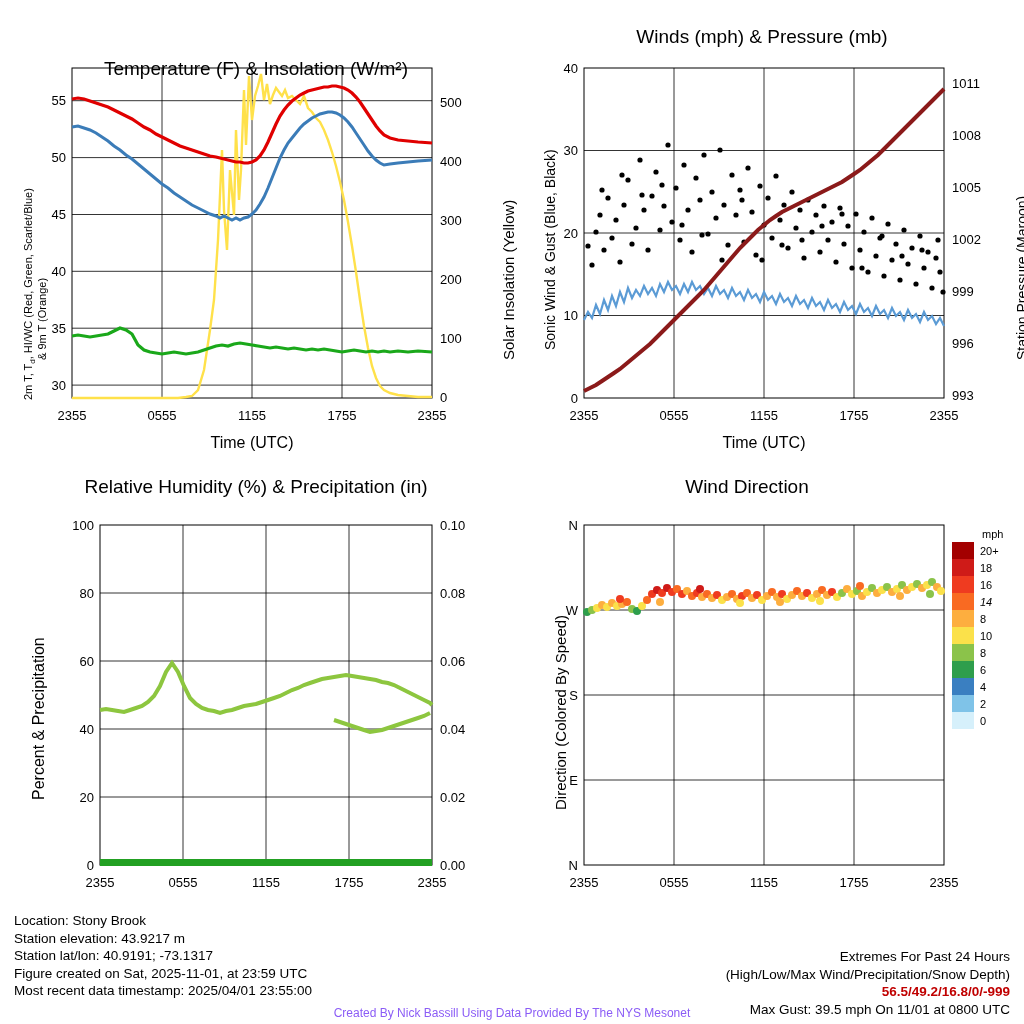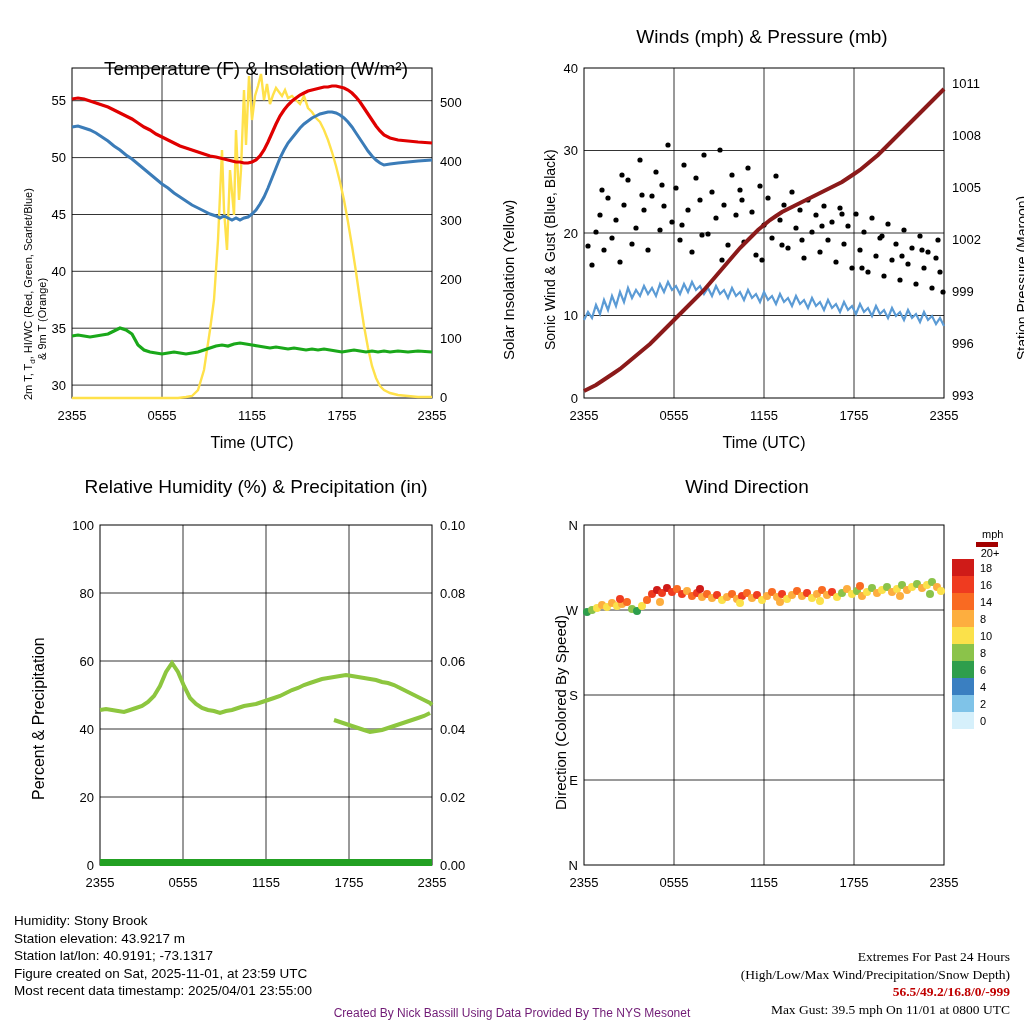--- a/index.html
+++ b/index.html
@@ -1,22 +1,22 @@
 <!DOCTYPE html>
 <html><head>
 <meta charset="utf-8">
 <style>
   html,body{margin:0;padding:0;background:#ffffff;}
   body{width:1024px;height:1024px;font-family:"Liberation Sans",sans-serif;color:#000;position:relative;overflow:hidden;}
   .panel{position:absolute;}
   .title{font-size:19px;text-align:center;white-space:nowrap;}
   svg{display:block;}
   .footer-left{position:absolute;left:14px;font-size:13.5px;line-height:17.5px;}
-  .footer-right{position:absolute;right:14px;text-align:right;font-size:13.5px;line-height:17.5px;font-family:Liberation Serif, serif;}
-  .credit{position:absolute;width:100%;text-align:center;font-size:12px;color:#701a75;}
+  .footer-right{position:absolute;right:14px;text-align:right;font-size:13.5px;line-height:17.5px;}
+  .credit{position:absolute;width:100%;text-align:center;font-size:12px;color:#8b5cf6;}
   .red{color:#c00000;font-weight:bold;}
   .lg-label{font-size:11px;}
 </style>
 </head>
 <body>
 
 <div class="panel" style="left:0;top:0;width:512px;height:460px;">
   <div class="title" style="position:absolute;left:0;top:26px;width:512px;margin-top:32px;">Temperature (F) &amp; Insolation (W/m²)</div>
 
   <div style="position:absolute;left:22px;top:400px;font-size:11px;transform:rotate(-90deg);transform-origin:0 0;white-space:nowrap;">
@@ -398,35 +398,35 @@
         <circle cx="308" cy="141" r="4" fill="#fbe14a"></circle>
         <circle cx="348" cy="126" r="4" fill="#f96a22"></circle>
         <circle cx="388" cy="136" r="4" fill="#fdae3f"></circle>
         <circle cx="418" cy="134" r="4" fill="#8bc34a"></circle>
     </g>
   </svg>
 
   <div style="position:absolute;left:440px;top:68px;width:70px;">
     <div class="lg-label" style="margin-left:30px;margin-bottom:2px;">mph</div>
     <div id="legend-rows">
-        <div style="display: flex; align-items: center; height: 17px; flex-direction: column;">
+        <div style="display: flex; align-items: center; height: 17px;">
           <span style="width: 22px; height: 17px; display: inline-block; background: rgb(163, 0, 0);"></span>
           <span class="lg-label" style="margin-left: 6px;">20+</span>
         </div>
         <div style="display: flex; align-items: center; height: 17px;">
           <span style="width: 22px; height: 17px; display: inline-block; background: rgb(207, 27, 24);"></span>
           <span class="lg-label" style="margin-left: 6px;">18</span>
         </div>
         <div style="display: flex; align-items: center; height: 17px;">
           <span style="width: 22px; height: 17px; display: inline-block; background: rgb(239, 59, 32);"></span>
           <span class="lg-label" style="margin-left: 6px;">16</span>
         </div>
         <div style="display: flex; align-items: center; height: 17px;">
           <span style="width: 22px; height: 17px; display: inline-block; background: rgb(249, 106, 34);"></span>
-          <span class="lg-label" style="margin-left: 6px;">14</span>
+          <span class="lg-label" style="margin-left: 6px; font-style: italic;">14</span>
         </div>
         <div style="display: flex; align-items: center; height: 17px;">
           <span style="width: 22px; height: 17px; display: inline-block; background: rgb(253, 174, 63);"></span>
           <span class="lg-label" style="margin-left: 6px;">8</span>
         </div>
         <div style="display: flex; align-items: center; height: 17px;">
           <span style="width: 22px; height: 17px; display: inline-block; background: rgb(251, 225, 74);"></span>
           <span class="lg-label" style="margin-left: 6px;">10</span>
         </div>
         <div style="display: flex; align-items: center; height: 17px;">
@@ -447,21 +447,21 @@
         </div>
         <div style="display: flex; align-items: center; height: 17px;">
           <span style="width: 22px; height: 17px; display: inline-block; background: rgb(214, 240, 251);"></span>
           <span class="lg-label" style="margin-left: 6px;">0</span>
         </div>
       </div>
   </div>
 </div>
 
 <div class="footer-left" style="top:912px;">
-  <div>Humidity: Stony Brook</div>
+  <div>Location: Stony Brook</div>
   <div>Station elevation: 43.9217 m</div>
   <div>Station lat/lon: 40.9191; -73.1317</div>
   <div>Figure created on Sat, 2025-11-01, at 23:59 UTC</div>
   <div>Most recent data timestamp: 2025/04/01 23:55:00</div>
 </div>
 
 <div class="footer-right" style="top:948px;">
   <div>Extremes For Past 24 Hours</div>
   <div>(High/Low/Max Wind/Precipitation/Snow Depth)</div>
   <div class="red">56.5/49.2/16.8/0/-999</div>

